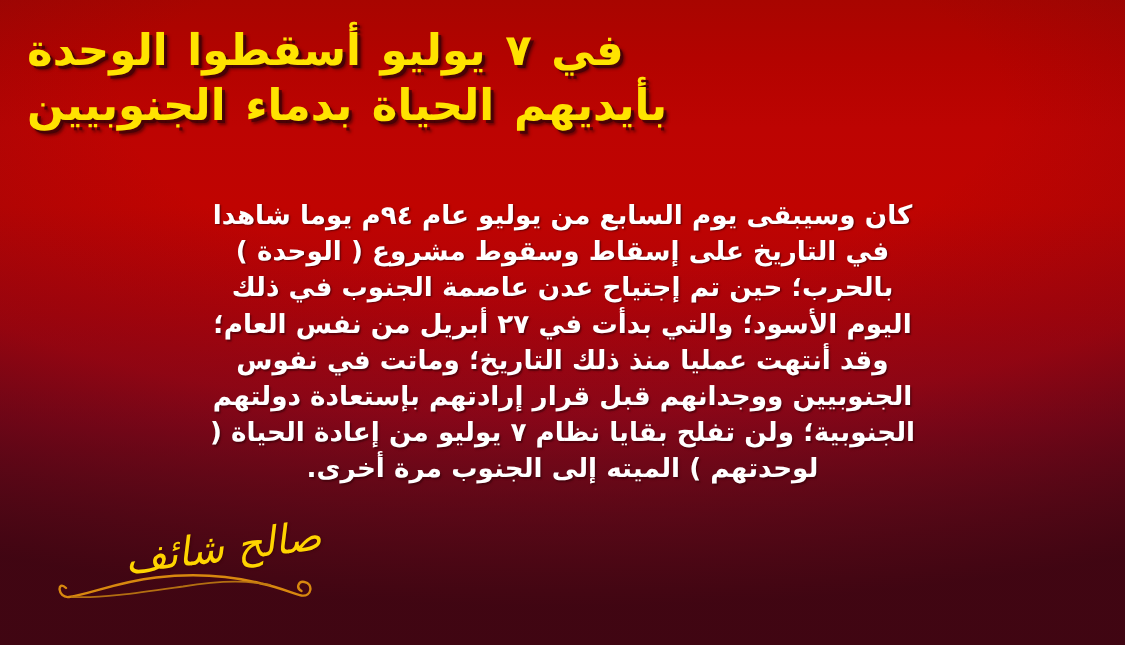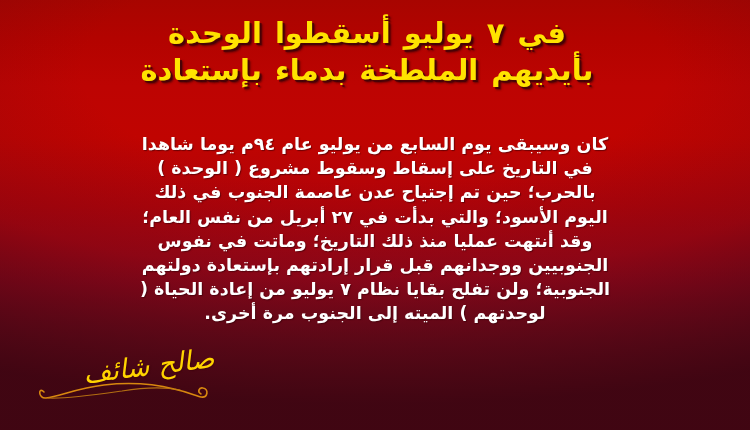--- a/index.html
+++ b/index.html
@@ -34,21 +34,21 @@
          #6d0f19 92%,
          #660e17 100%);
   }
 
   
   .headline {
     position: absolute;
     top: 16px;
     left: 0;
     right: 16px;
-    text-align: center;
+    text-align: left;
     padding: 0 18px;
     box-sizing: border-box;
   }
   .headline .hl-line {
     display: block;
     color: #ffe300;
     font-size: 29px;
     font-weight: bold;
     line-height: 1.22;
     letter-spacing: 0px;
@@ -113,21 +113,21 @@
     height: 28px;
   }
 </style>
 </head>
 <body>
 
 <div id="poster">
 
   <div class="headline">
     <span class="hl-line">في ٧ يوليو أسقطوا  الوحدة</span>
-    <span class="hl-line second">بأيديهم الملطخة بدماء بإستعادة</span>
+    <span class="hl-line second">بأيديهم الحياة بدماء الجنوبيين</span>
   </div>
 
   <div class="body-text">
     <p>كان وسيبقى يوم السابع من يوليو عام ٩٤م يوما شاهدا في التاريخ على إسقاط وسقوط مشروع ( الوحدة ) بالحرب؛ حين تم إجتياح عدن عاصمة الجنوب في ذلك اليوم الأسود؛ والتي بدأت في ٢٧ أبريل من نفس العام؛ وقد أنتهت عمليا منذ ذلك التاريخ؛ وماتت في نفوس الجنوبيين ووجدانهم قبل قرار إرادتهم بإستعادة دولتهم الجنوبية؛ ولن تفلح بقايا نظام ٧ يوليو من إعادة الحياة ( لوحدتهم ) الميته إلى الجنوب مرة أخرى.</p>
   </div>
 
   <div class="signature">
     <span class="sig-name">صالح شائف</span>
     <svg class="sig-flourish" viewBox="0 0 180 28">
       <path d="M10 14 C 4 8, 4 21, 12 20 C 26 18, 44 10, 70 7 C 96 4, 120 6, 140 11

